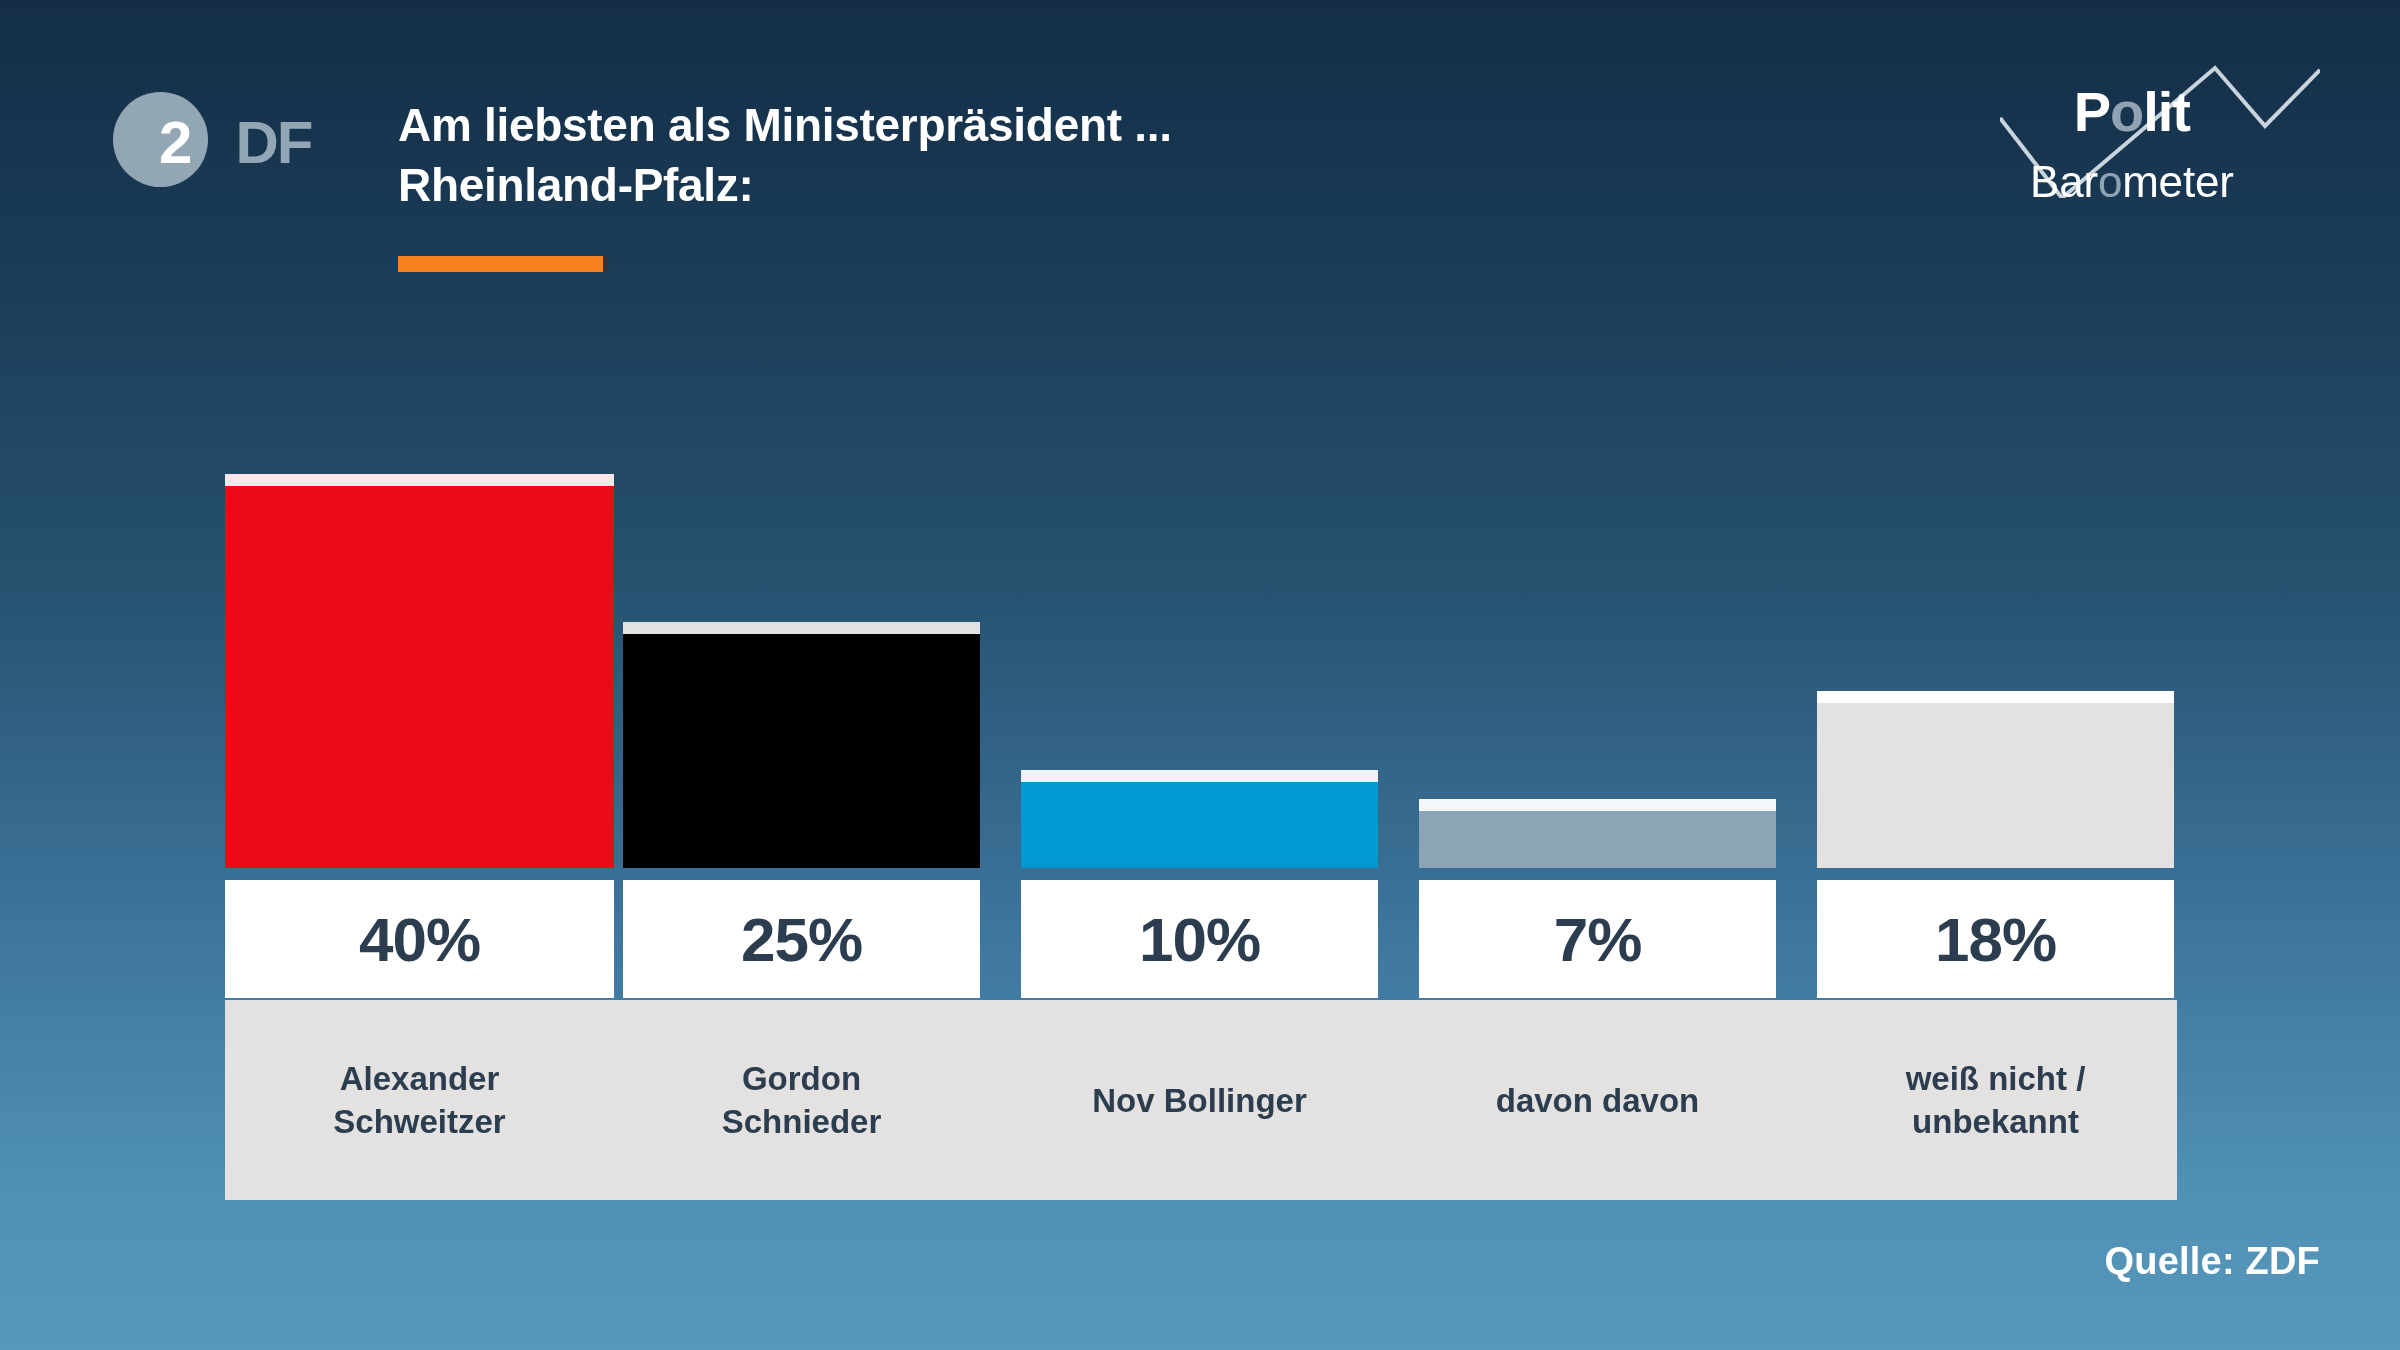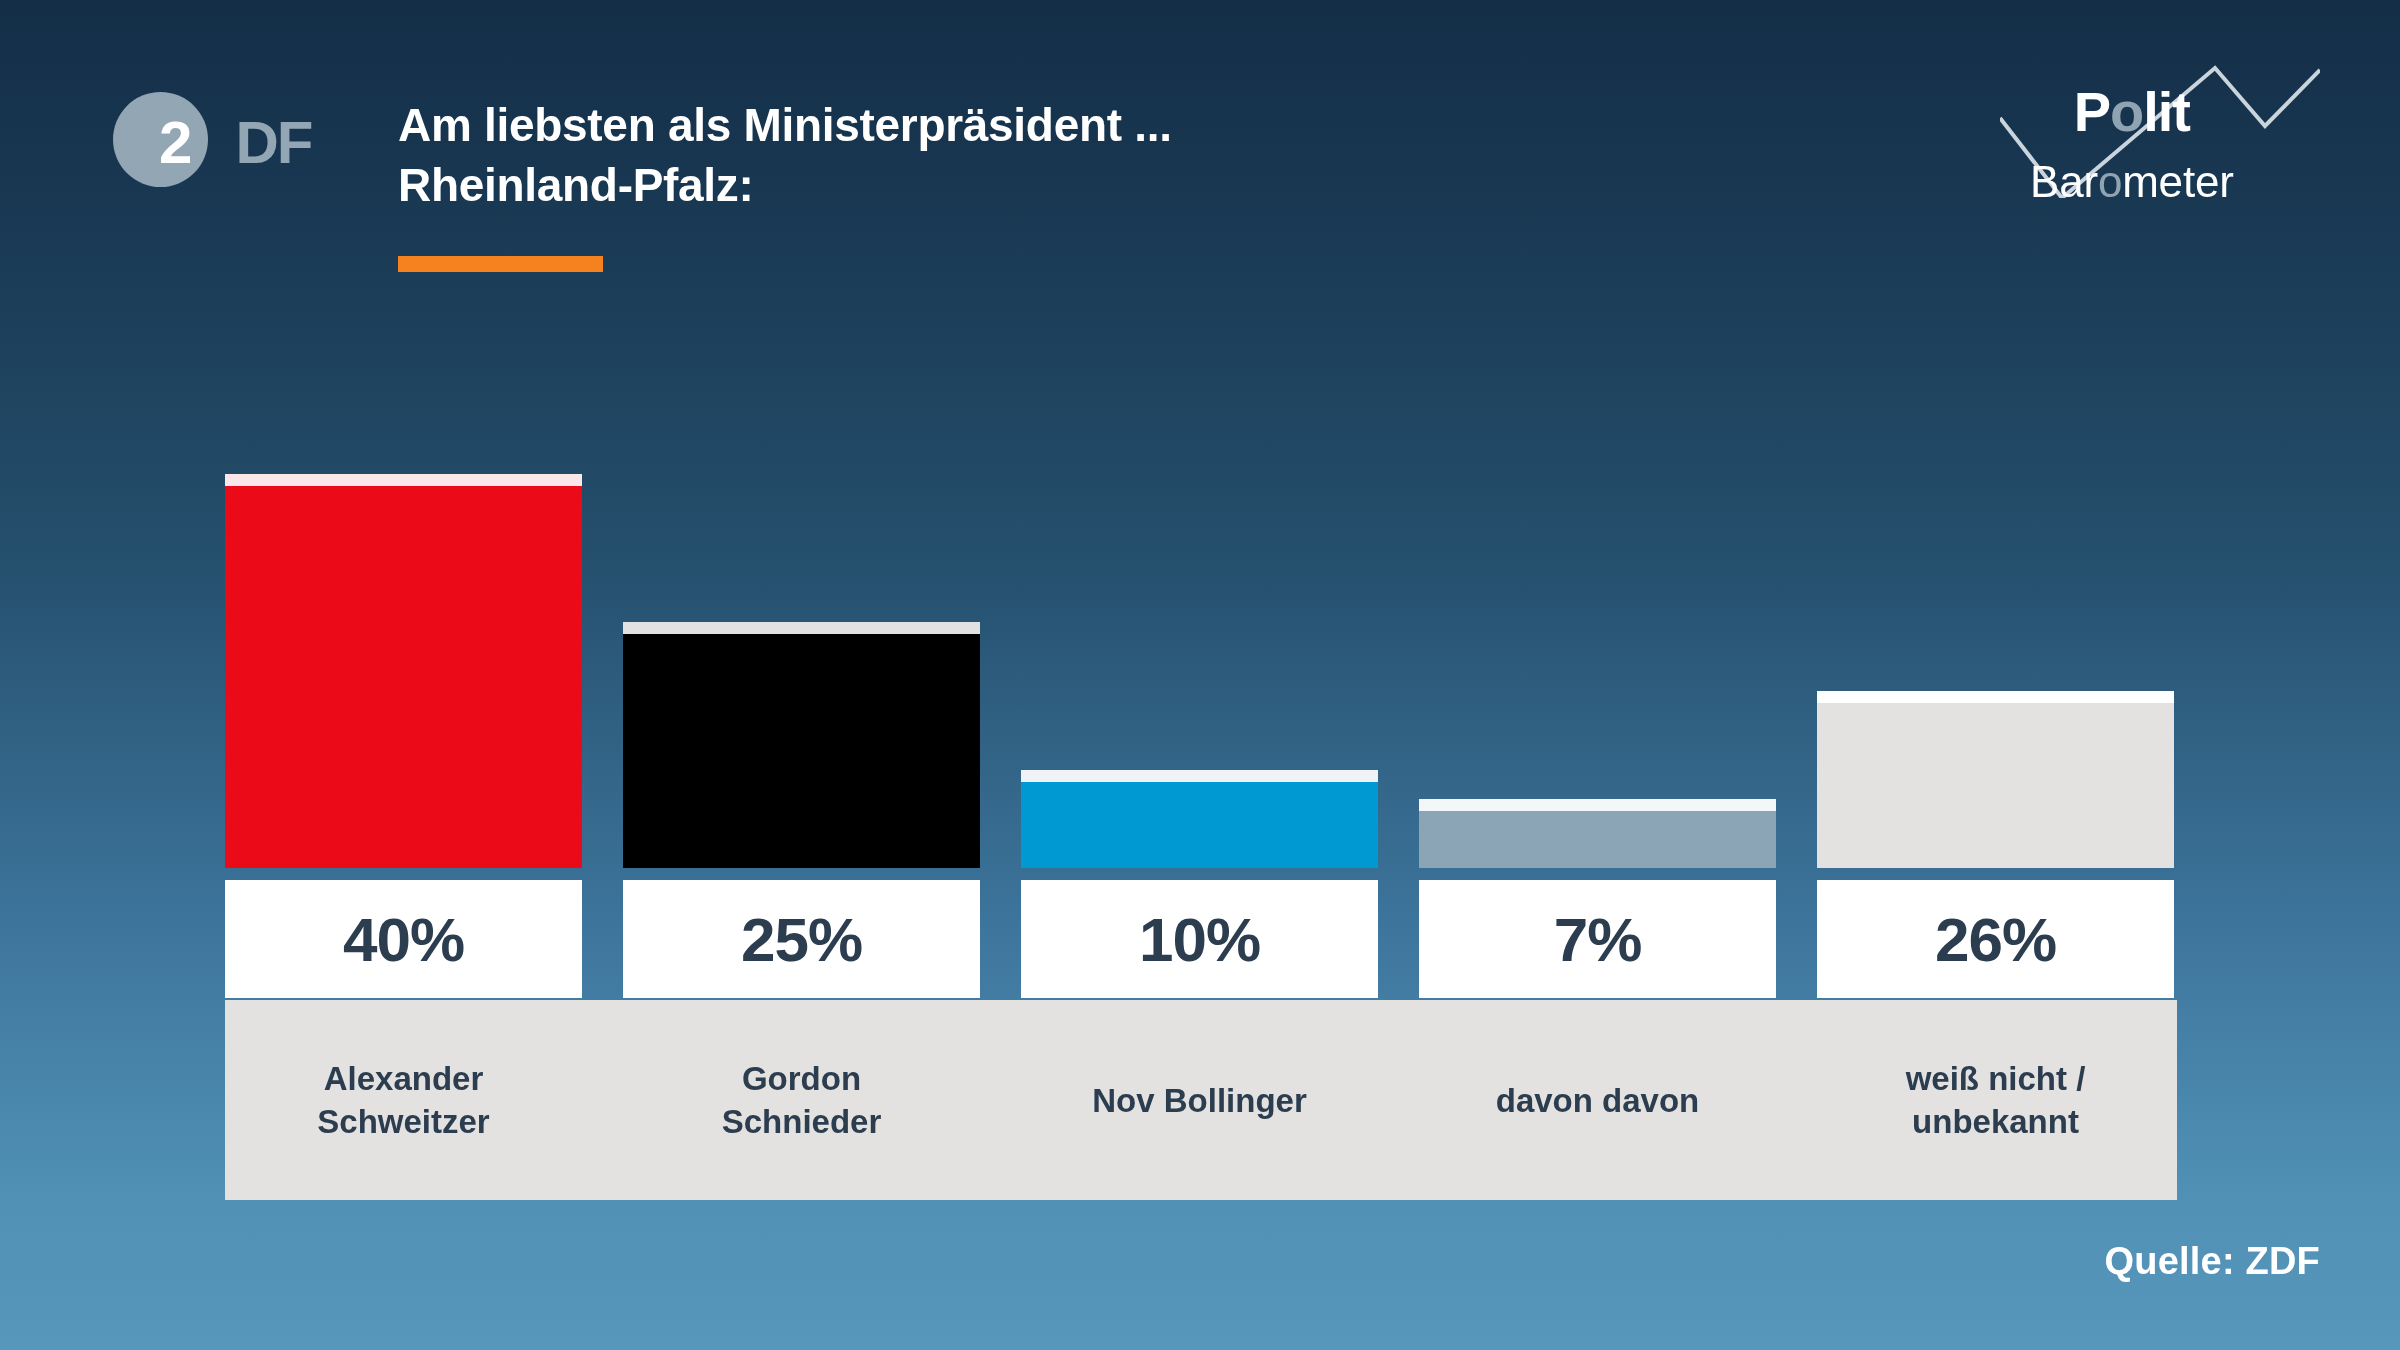--- a/index.html
+++ b/index.html
@@ -216,21 +216,21 @@
     </svg>
     <div id="pb-words">
       <div id="pb-polit"><span>P</span><span class="pb-o">o</span><span>lit</span></div>
       <div id="pb-baro"><span>Bar</span><span class="pb-o">o</span><span>meter</span></div>
     </div>
   </div>
 
   <div id="label-strip"></div>
 
   <div id="chart">
-      <div class="col" style="left: 0px;">
+      <div class="col" style="left: 0px; padding-left: 32px;">
         <div class="bar-zone">
           <div class="bar" style="height: 394px;">
             <div class="bar-cap" style="background: rgb(251, 231, 233);"></div>
             <div class="bar-body" style="background: rgb(234, 10, 24);"></div>
           </div>
         </div>
         <div class="value-box">
           <span class="value-text">40%</span>
         </div>
         <div class="label-cell">
@@ -290,21 +290,21 @@
         </div>
       </div>
       <div class="col" style="left: 1592px;">
         <div class="bar-zone">
           <div class="bar" style="height: 177px;">
             <div class="bar-cap" style="background: rgb(255, 255, 255);"></div>
             <div class="bar-body" style="background: rgb(227, 226, 224);"></div>
           </div>
         </div>
         <div class="value-box">
-          <span class="value-text">26%</span>
+          <span class="value-text">18%</span>
         </div>
         <div class="label-cell">
           <div class="label-text">
             <div>weiß nicht /</div>
             <div>unbekannt</div>
           </div>
         </div>
       </div>
     </div>
 

